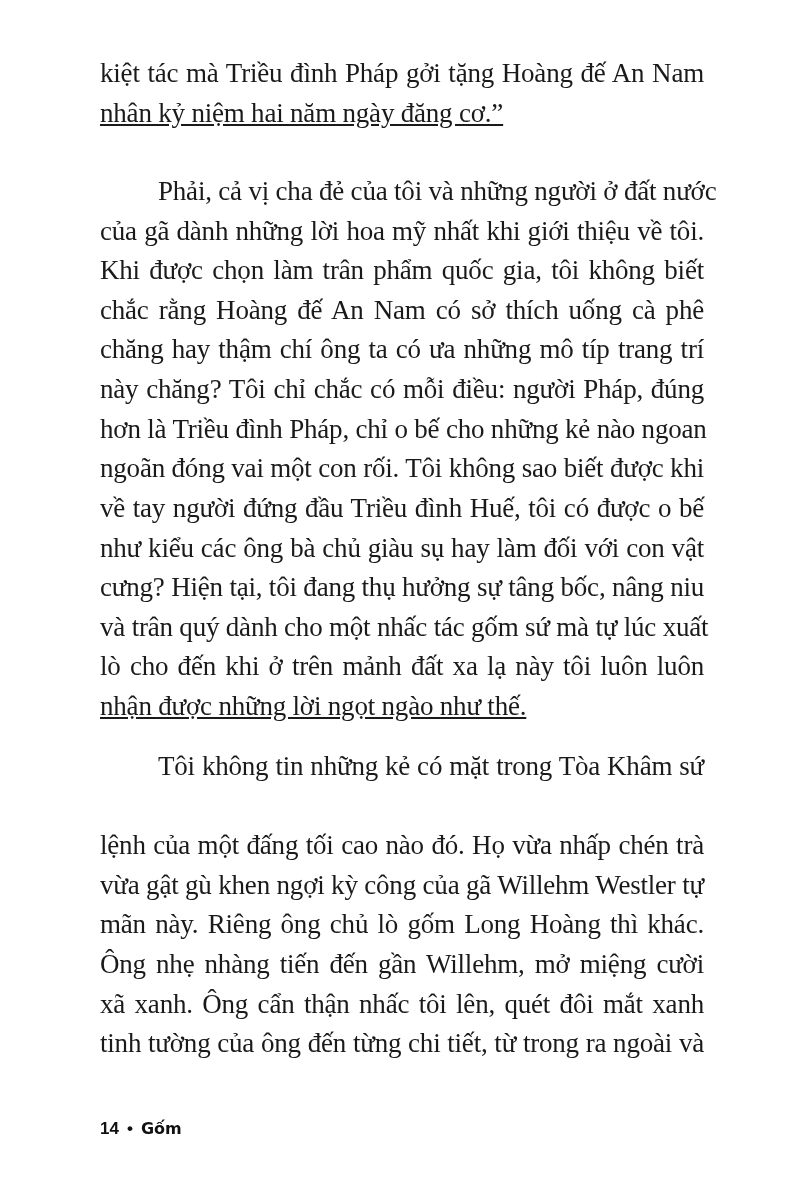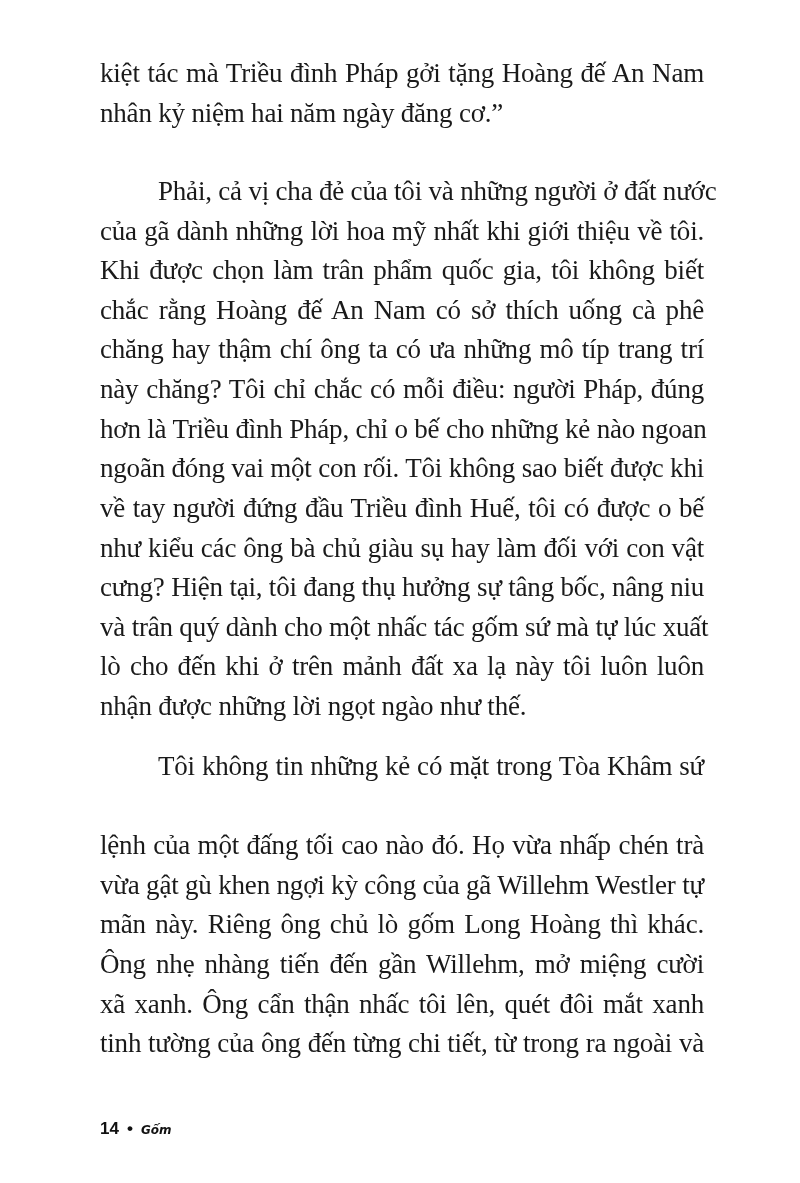--- a/index.html
+++ b/index.html
@@ -6,28 +6,28 @@
   body {
     width: 800px; height: 1183px; background: #ffffff; position: relative; overflow: hidden;
     font-family: "Liberation Serif", "DejaVu Serif", serif; color: #1a1a1a;
   }
   .page { position: absolute; left: 0; top: 0; width: 800px; height: 1183px; }
   .line {
     position: absolute; left: 100px; width: 604px; font-size: 27px; line-height: 36px;
     white-space: nowrap; letter-spacing: -0.2px;
     text-align-last: justify; text-align: justify;
   }
-  .line.last { text-align-last: left; }
+  .line.last { text-align-last: left; text-decoration: underline; }
   .line.indent { left: 158px; width: 546px; }
   .footer {
     position: absolute; left: 100px; top: 1085px; font-size: 17px; line-height: 22px;
     font-family: "Liberation Sans", "DejaVu Sans", sans-serif; font-weight: bold; color: #111;
   }
   .footer .dot { margin: 0 8px; }
-  .footer .title { font-style: italic; font-weight: bold; font-family: "DejaVu Sans", sans-serif; font-size: 12px; }
+  .footer .title { font-weight: bold; font-family: "DejaVu Sans", sans-serif; font-size: 16px; }
 </style>
 </head>
 <body>
 
 <div class="page">
 
   <div class="line" style="top:55px">kiệt tác mà Triều đình Pháp gởi tặng Hoàng đế An Nam</div>
   <div class="line last" style="top:95px">nhân kỷ niệm hai năm ngày đăng cơ.”</div>
 
   <div class="line indent" style="top:173px">Phải, cả vị cha đẻ của tôi và những người ở đất nước</div>

